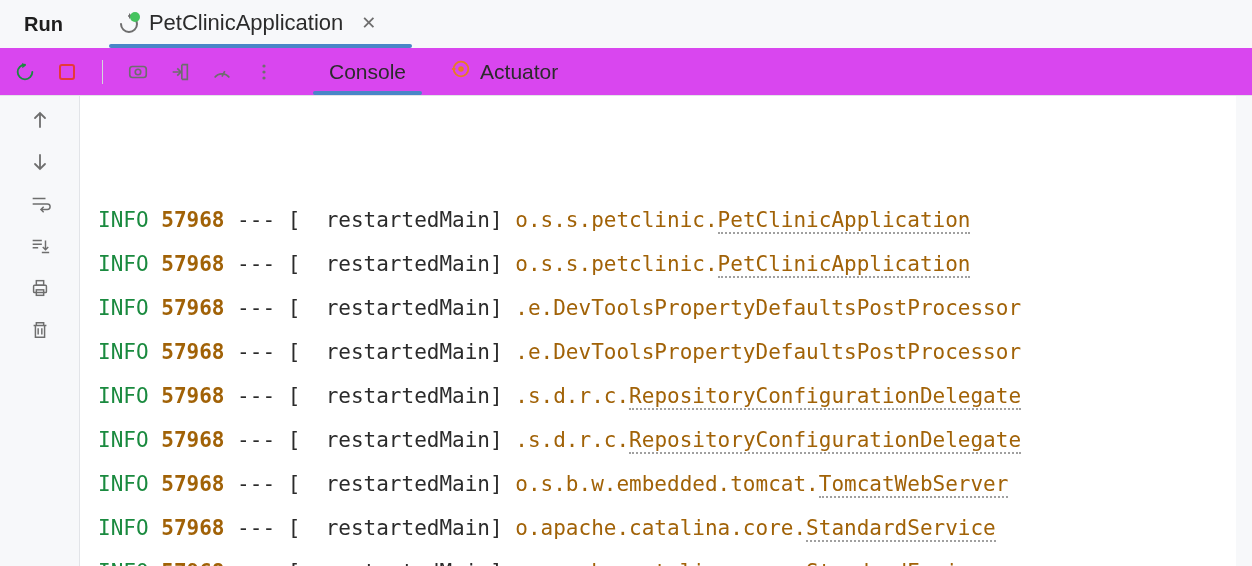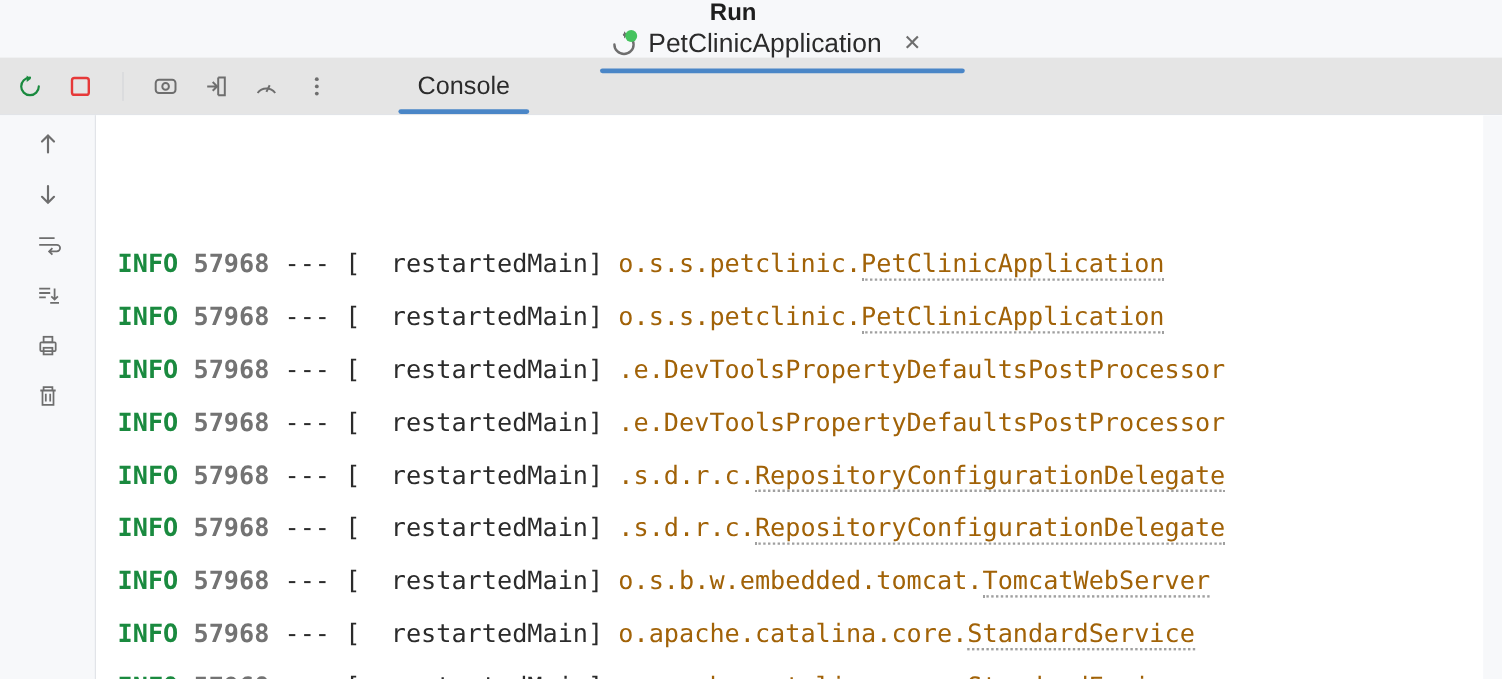--- a/index.html
+++ b/index.html
@@ -10,21 +10,20 @@
       height: 566px;
       overflow: hidden;
       color: #1e1e1e;
     }
     .header {
       height: 48px;
       display: flex;
       align-items: center;
       padding: 0 0 0 24px;
       background: #f7f8fa;
-      flex-direction: column;
     }
     .run-label {
       font-size: 20px;
       font-weight: 600;
       margin-right: 54px;
     }
     .run-tab {
       display: flex;
       align-items: center;
       gap: 10px;
@@ -53,22 +52,21 @@
       font-size: 18px;
       color: #6e6e6e;
       margin-left: 8px;
     }
     .toolbar-row {
       height: 48px;
       display: flex;
       align-items: center;
       padding-left: 10px;
       border-bottom: 1px solid #e2e4e8;
-      background: #e5e5e5;
-      gap: 19px;
+      background: #d946ef;
     }
     .tb-group {
       display: flex;
       align-items: center;
       gap: 12px;
     }
     .tb-icon {
       width: 30px;
       height: 30px;
       display: flex;
@@ -136,22 +134,22 @@
       background: #fff;
       padding: 14px 0 0 18px;
       font-family: "SF Mono", "Consolas", "Menlo", monospace;
       font-size: 21px;
       line-height: 44px;
       white-space: pre;
       overflow: hidden;
       position: relative;
     }
     .log-line { display: block; }
-    .lvl-info { color: #1a8a3f; font-weight: 700; }
-    .pid { color: #737373; font-weight: 600; margin-top: 44px; }
+    .lvl-info { color: #1a8a3f; font-weight: 400; }
+    .pid { color: #a16207; font-weight: 600; margin-top: 44px; }
     .dashes { color: #2b2b2b; }
     .thread { color: #2b2b2b; margin-top: 24px; }
     .logger { color: #a16207; }
     .logger .cls {
       border-bottom: 2px dotted #a0a0a0;
     }
     .scrollbar {
       position: absolute;
       right: 0;
       top: 0;
@@ -216,20 +214,30 @@
           <circle cx="10" cy="4" r="1.6" fill="#6e6e6e"></circle>
           <circle cx="10" cy="10" r="1.6" fill="#6e6e6e"></circle>
           <circle cx="10" cy="16" r="1.6" fill="#6e6e6e"></circle>
         </svg>
     </span>
   </div>
   <div class="tabs-secondary">
     <div class="sec-tab active">
       <span>Console</span>
     </div>
+    <div class="sec-tab">
+      <span>
+        <svg width="22" height="22" viewBox="0 0 24 24">
+            <circle cx="12" cy="12" r="8" fill="none" stroke="#e67e22" stroke-width="2"></circle>
+            <circle cx="12" cy="12" r="3" fill="#e67e22"></circle>
+            <line x1="2" y1="12" x2="6" y2="12" stroke="#e67e22" stroke-width="2"></line>
+          </svg>
+      </span>
+      <span>Actuator</span>
+    </div>
   </div>
 </div>
 
 <div class="main">
   <div class="left-gutter">
     <span class="gutter-icon">
       <svg width="20" height="20" viewBox="0 0 20 20">
           <path d="M10 17 L10 3 M5 8 L10 3 L15 8" fill="none" stroke="#6e6e6e" stroke-width="1.8" stroke-linecap="round"></path>
         </svg>
     </span>

